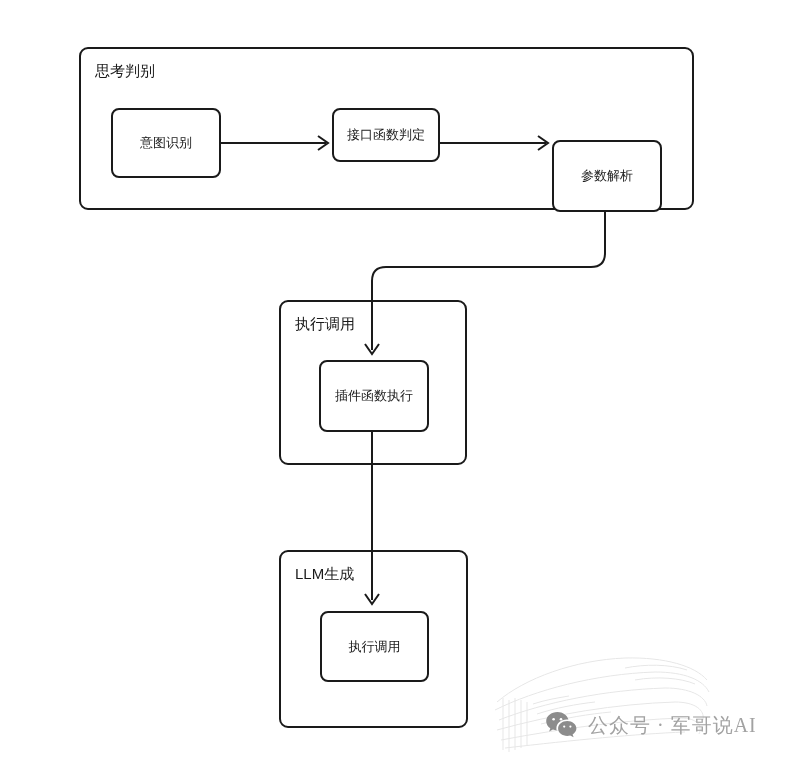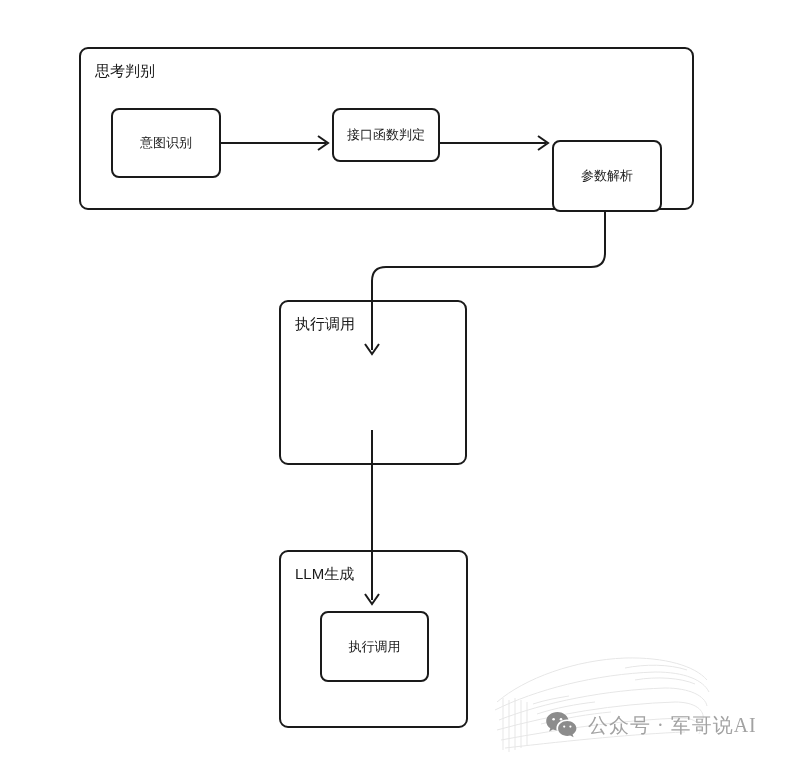--- a/index.html
+++ b/index.html
@@ -119,20 +119,23 @@
     <div class="node n-interface">
       <span>接口函数判定</span>
     </div>
     <div class="node n-param">
       <span>参数解析</span>
     </div>
   </div>
 
   <div class="group g-exec">
     <div class="group-label">执行调用</div>
+    <div class="node n-plugin">
+      <span>插件函数执行</span>
+    </div>
   </div>
 
   <div class="group g-llm">
     <div class="group-label">LLM生成</div>
     <div class="node n-answer">
       <span>执行调用</span>
     </div>
   </div>
 
   <div class="watermark">

